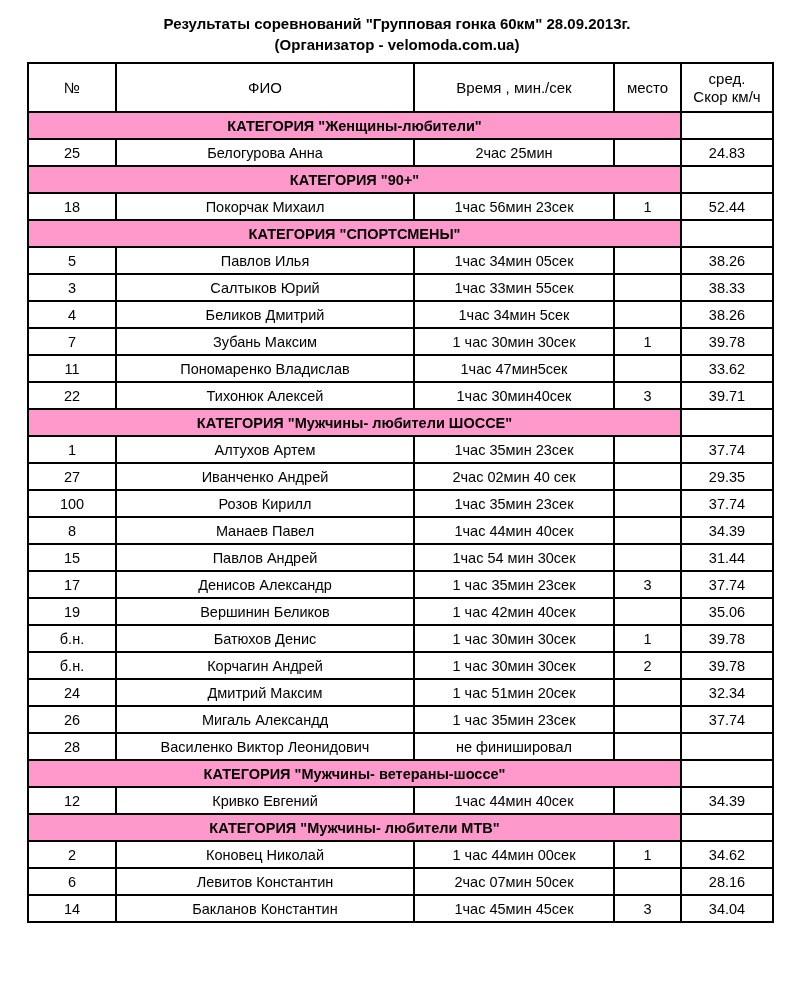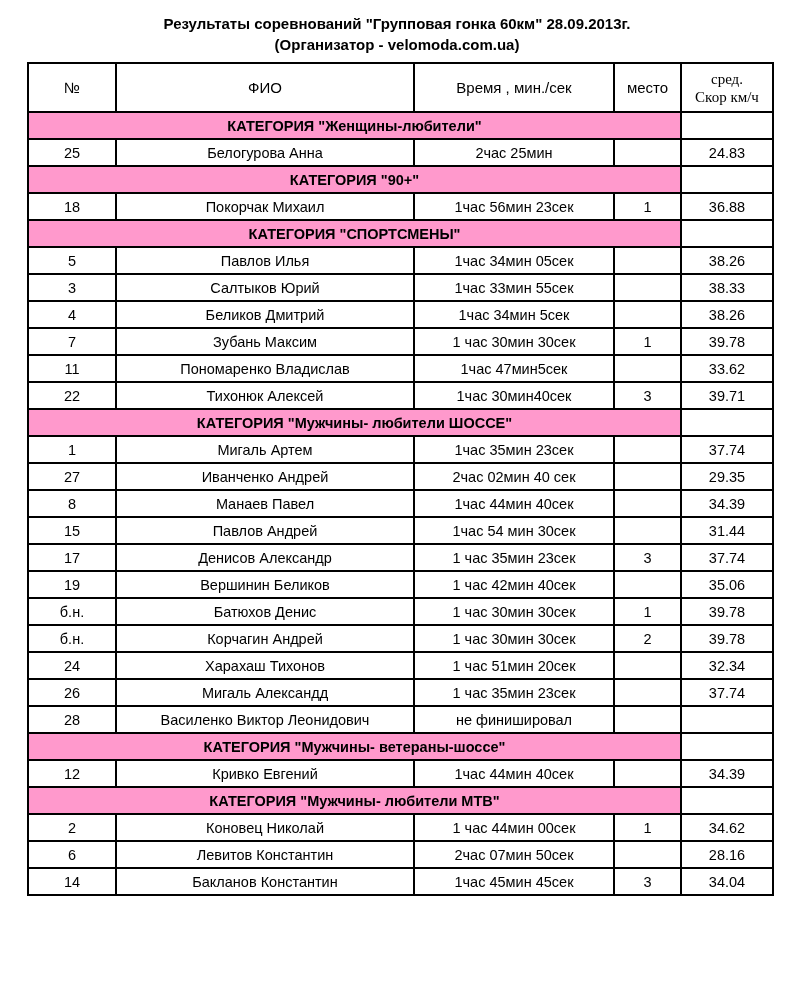--- a/index.html
+++ b/index.html
@@ -68,21 +68,20 @@
 
   
   tr.head-row td {
     height: 47px;
     font-size: 15px;
     line-height: 18px;
   }
   .head-speed {
     font-size: 13.5px;
     line-height: 17px;
-    font-family: Liberation Serif, serif;
   }
 
   
   tr.cat-row td.cat-cell {
     background: #ff99cc;
     font-weight: bold;
     font-size: 14.5px;
     height: 25px;
   }
   tr.cat-row td.cat-blank {
@@ -138,21 +137,21 @@
           </tr>
           <tr class="cat-row">
             <td class="cat-cell" colspan="4">КАТЕГОРИЯ "90+"</td>
             <td class="cat-blank"></td>
           </tr>
           <tr class="data-row">
             <td>18</td>
             <td>Покорчак Михаил</td>
             <td>1час 56мин 23сек</td>
             <td>1</td>
-            <td>36.88</td>
+            <td>52.44</td>
           </tr>
           <tr class="cat-row">
             <td class="cat-cell" colspan="4">КАТЕГОРИЯ "СПОРТСМЕНЫ"</td>
             <td class="cat-blank"></td>
           </tr>
           <tr class="data-row">
             <td>5</td>
             <td>Павлов Илья</td>
             <td>1час 34мин 05сек</td>
             <td></td>
@@ -192,31 +191,38 @@
             <td>1час 30мин40сек</td>
             <td>3</td>
             <td>39.71</td>
           </tr>
           <tr class="cat-row">
             <td class="cat-cell" colspan="4">КАТЕГОРИЯ "Мужчины- любители ШОССЕ"</td>
             <td class="cat-blank"></td>
           </tr>
           <tr class="data-row">
             <td>1</td>
-            <td>Мигаль Артем</td>
+            <td>Алтухов Артем</td>
             <td>1час 35мин 23сек</td>
             <td></td>
             <td>37.74</td>
           </tr>
           <tr class="data-row">
             <td>27</td>
             <td>Иванченко Андрей</td>
             <td>2час 02мин 40 сек</td>
             <td></td>
             <td>29.35</td>
+          </tr>
+          <tr class="data-row">
+            <td>100</td>
+            <td>Розов Кирилл</td>
+            <td>1час 35мин 23сек</td>
+            <td></td>
+            <td>37.74</td>
           </tr>
           <tr class="data-row">
             <td>8</td>
             <td>Манаев Павел</td>
             <td>1час 44мин 40сек</td>
             <td></td>
             <td>34.39</td>
           </tr>
           <tr class="data-row">
             <td>15</td>
@@ -248,21 +254,21 @@
           </tr>
           <tr class="data-row">
             <td>б.н.</td>
             <td>Корчагин Андрей</td>
             <td>1 час 30мин 30сек</td>
             <td>2</td>
             <td>39.78</td>
           </tr>
           <tr class="data-row">
             <td>24</td>
-            <td>Харахаш Тихонов</td>
+            <td>Дмитрий Максим</td>
             <td>1 час 51мин 20сек</td>
             <td></td>
             <td>32.34</td>
           </tr>
           <tr class="data-row">
             <td>26</td>
             <td>Мигаль Александд</td>
             <td>1 час 35мин 23сек</td>
             <td></td>
             <td>37.74</td>

